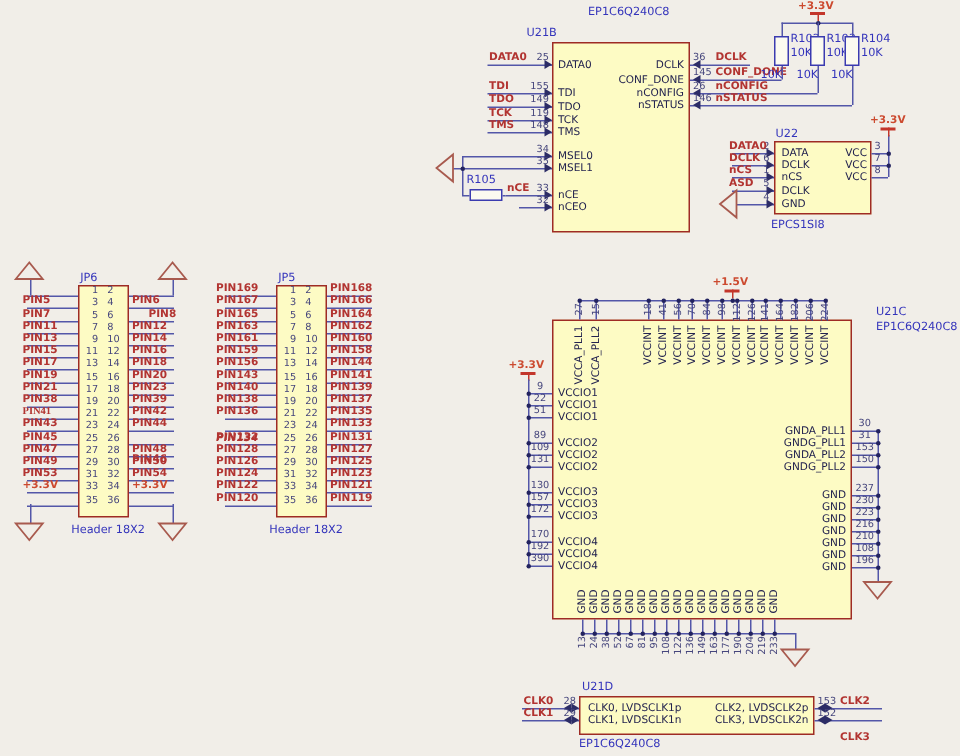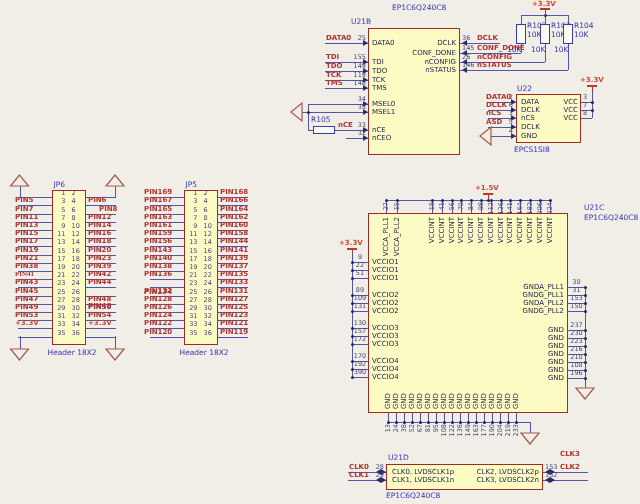--- a/index.html
+++ b/index.html
@@ -638,21 +638,21 @@
     <div class="tri-l" style="left: 545px; top: 469px;"></div>
     <div class="tri-r" style="left: 550px; top: 469px;"></div>
     <div class="pname" style="left: 431px; top: 468px; width: 108px; text-align: right;">CLK2, LVDSCLK2p</div>
     <div class="num" style="left: 545px; top: 464px;">153</div>
     <div class="net" style="left: 560px; top: 463px;">CLK2</div>
     <div class="wire" style="left: 543px; top: 480px; width: 45px; height: 1px;"></div>
     <div class="tri-l" style="left: 545px; top: 477px;"></div>
     <div class="tri-r" style="left: 550px; top: 477px;"></div>
     <div class="pname" style="left: 431px; top: 476px; width: 108px; text-align: right;">CLK3, LVDSCLK2n</div>
     <div class="num" style="left: 545px; top: 472px;">152</div>
-    <div class="net" style="left: 560px; top: 450px;">CLK3</div>
+    <div class="net" style="left: 560px; top: 487px;">CLK3</div>
     <svg width="640" height="504" style="position: absolute; left: 0px; top: 0px; pointer-events: none;">
       <polygon points="291,112 302,103 302,121" fill="none" stroke="#a85a4e" stroke-width="1.2"></polygon>
       <polygon points="480,136 491,127 491,145" fill="none" stroke="#a85a4e" stroke-width="1.2"></polygon>
       <polygon points="19.5,175 10.5,186 28.5,186" fill="none" stroke="#a85a4e" stroke-width="1.2"></polygon>
       <polygon points="115,175 106,186 124,186" fill="none" stroke="#a85a4e" stroke-width="1.2"></polygon>
       <polygon points="19.5,360 10.5,349 28.5,349" fill="none" stroke="#a85a4e" stroke-width="1.2"></polygon>
       <polygon points="115,360 106,349 124,349" fill="none" stroke="#a85a4e" stroke-width="1.2"></polygon>
       <polygon points="585,399 576,388 594,388" fill="none" stroke="#a85a4e" stroke-width="1.2"></polygon>
       <polygon points="530,444 521,433 539,433" fill="none" stroke="#a85a4e" stroke-width="1.2"></polygon>
     </svg>

